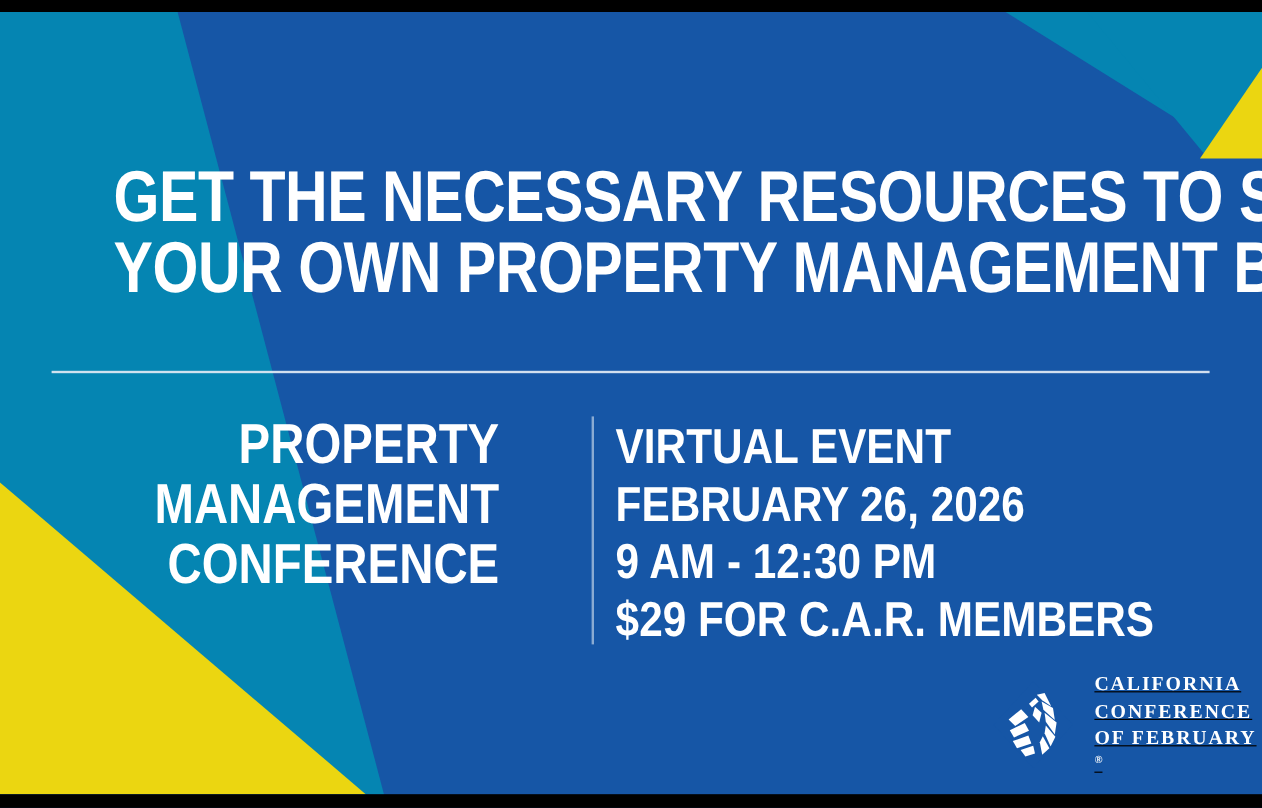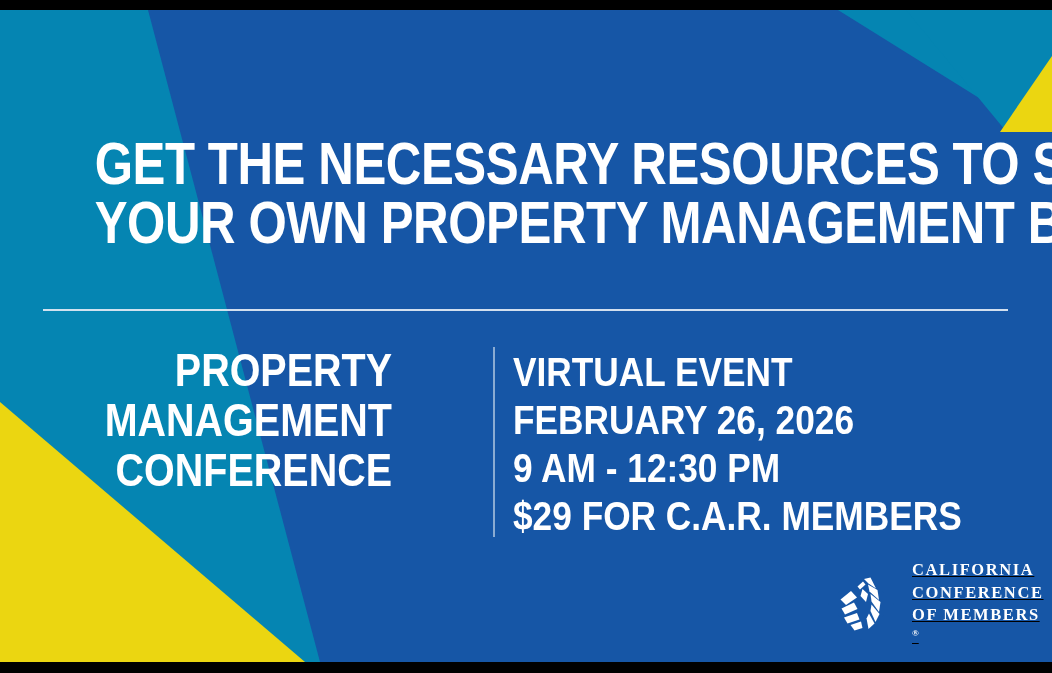--- a/index.html
+++ b/index.html
@@ -89,20 +89,21 @@
     background: #DCE7F2;
     opacity: 0.95;
   }
 
   .lower {
     position: absolute;
     left: 0;
     top: 335px;
     width: 972px;
     height: 210px;
+    padding-left: 24px;
   }
 
   .event-name {
     position: absolute;
     right: 580px;
     top: 0;
     width: 420px;
     text-align: right;
     color: #FFFFFF;
     font-family: "Liberation Sans Narrow", "Liberation Sans", sans-serif;
@@ -240,21 +241,21 @@
             <path d="M44 18.5 L53.5 24 L55 34 L45.5 25.5 Z"></path>
             <path d="M46.5 28 L56.5 36 L55 46 L47.5 35.5 Z"></path>
             <path d="M47.5 38.5 L55.5 48 L51.5 56 L46.5 45 Z"></path>
             <path d="M45 47.5 L50.5 57.5 L44.5 63 L42.5 52.5 Z"></path>
             <path d="M38.5 23 L44 28 L42 36 L36.5 30 Z"></path>
           </g>
         </svg>
         <div class="logo-text">
           <span>CALIFORNIA</span>
           <span>CONFERENCE</span>
-          <span><span>OF MEMBERS</span><span class="reg">®</span></span>
+          <span><span>OF FEBRUARY</span><span class="reg">®</span></span>
         </div>
       </div>
 
     </div>
   </div>
 
   <div class="bar-bottom"></div>
 </div>
 
 </body></html>

